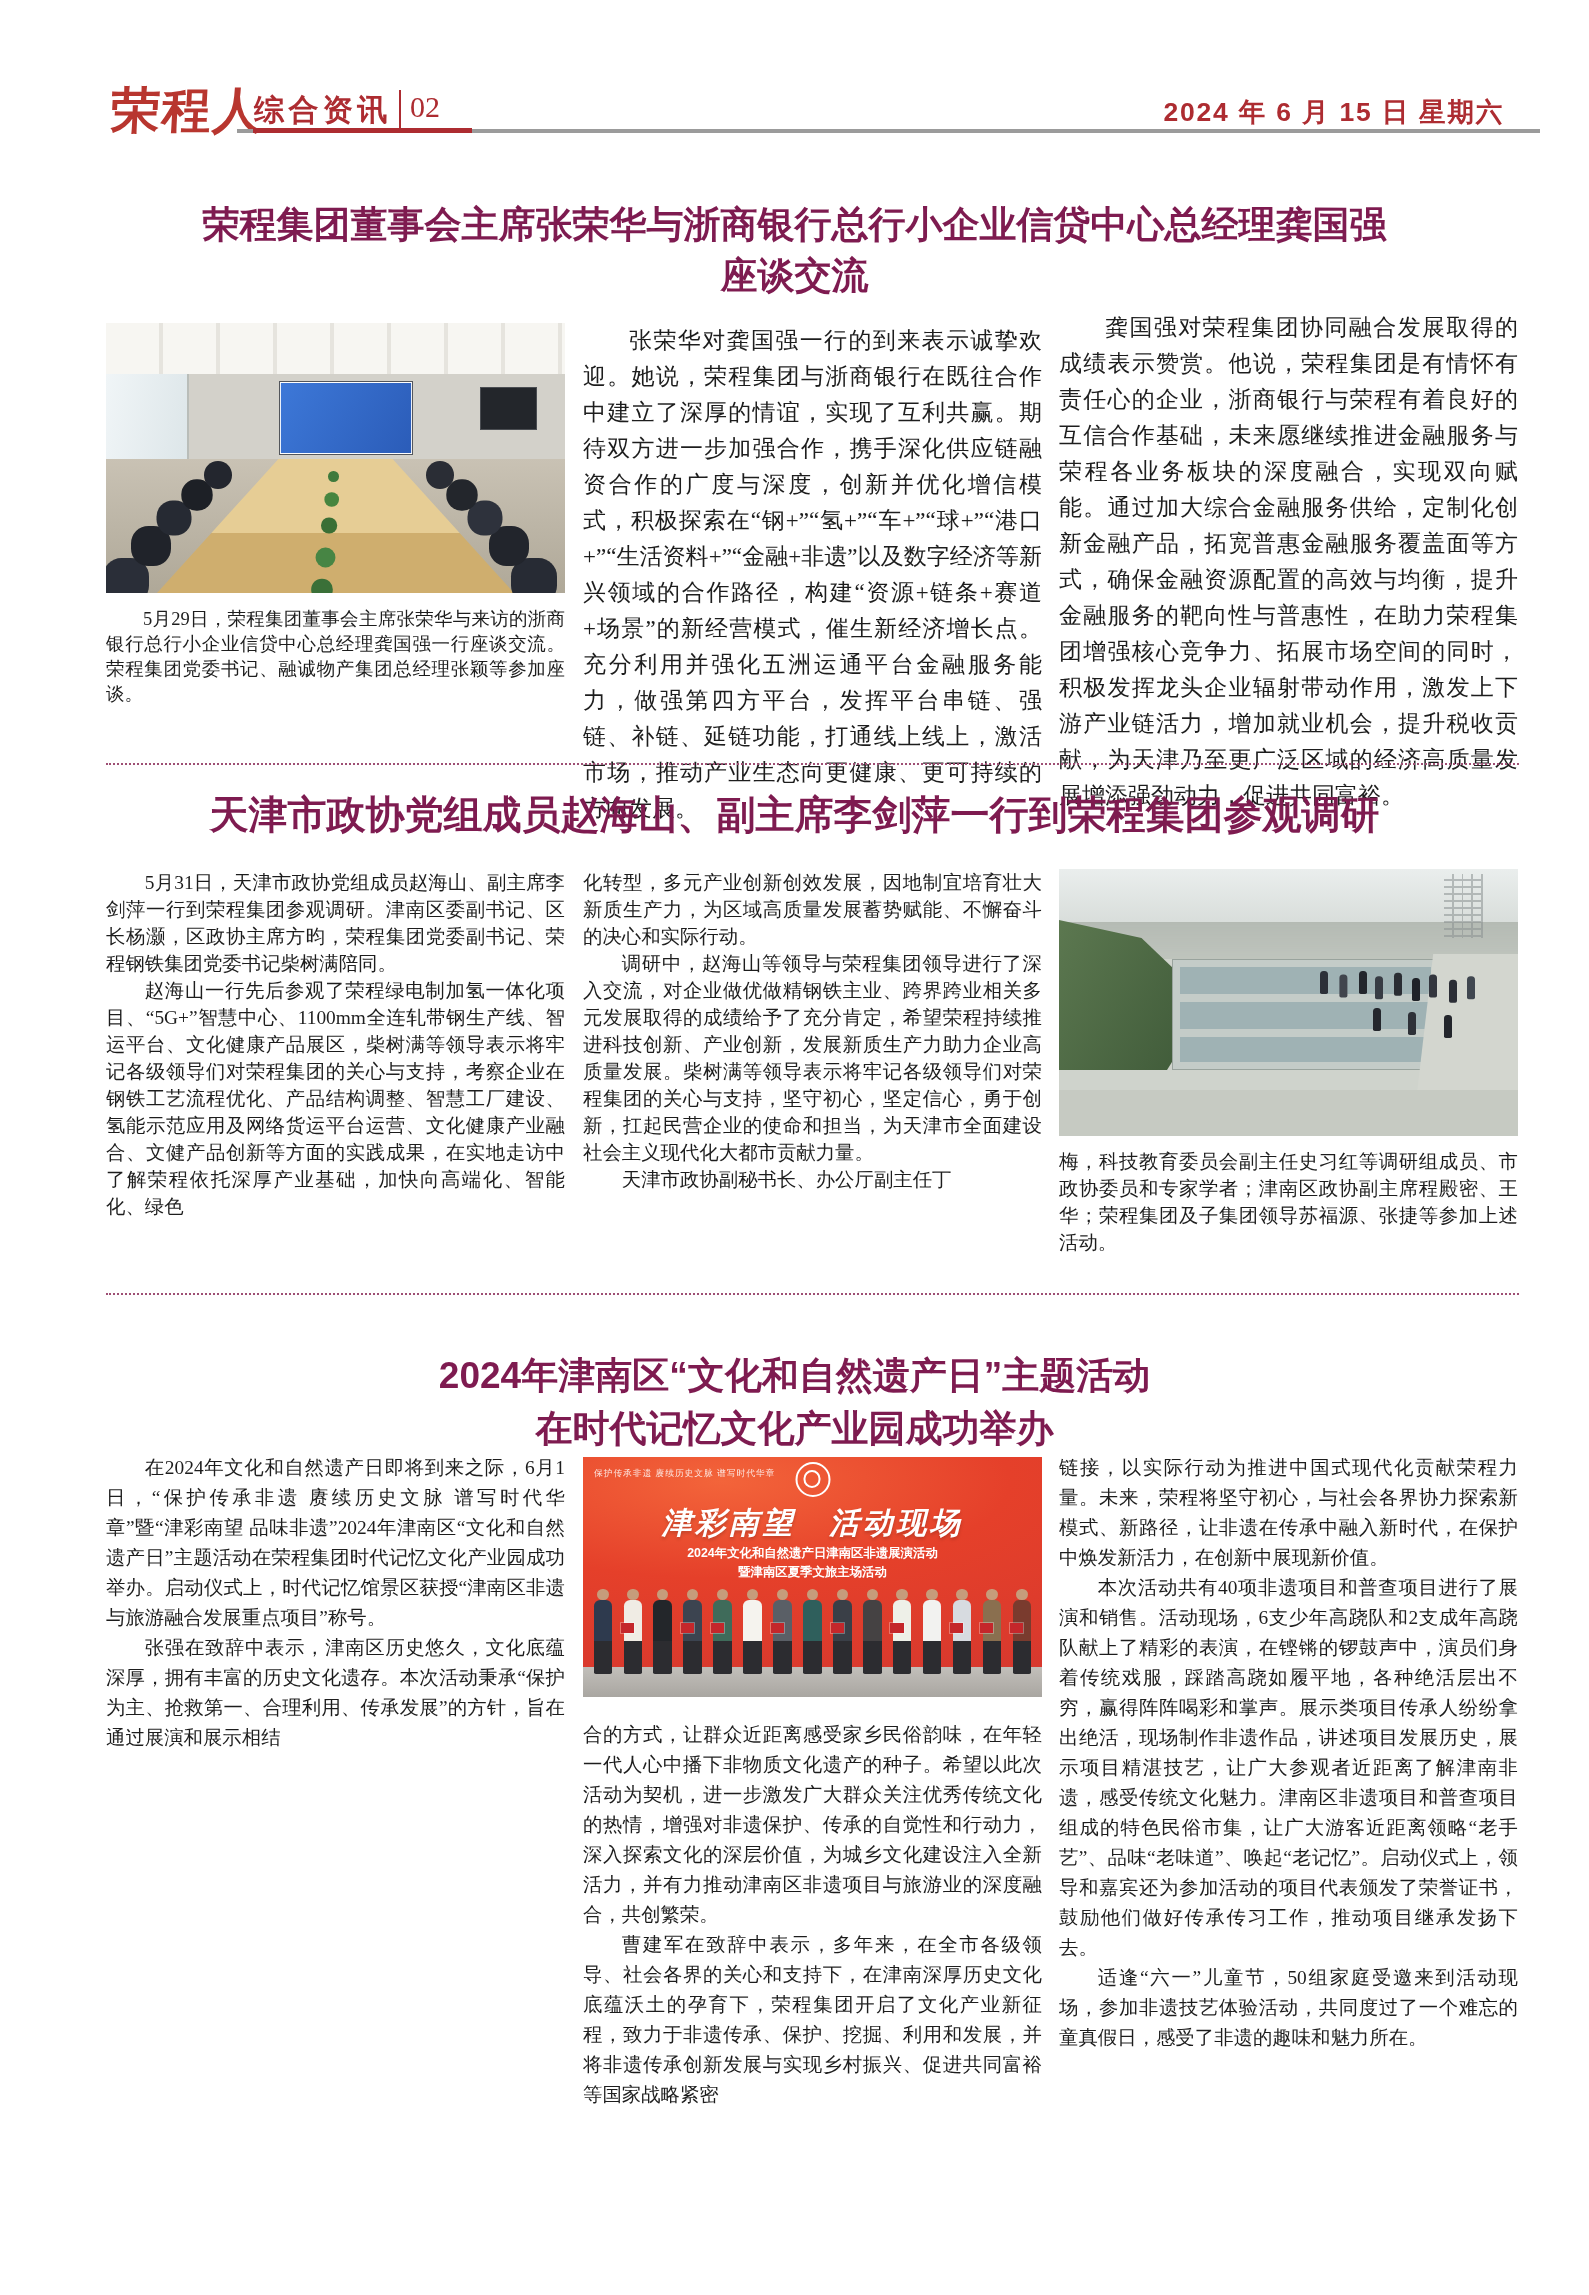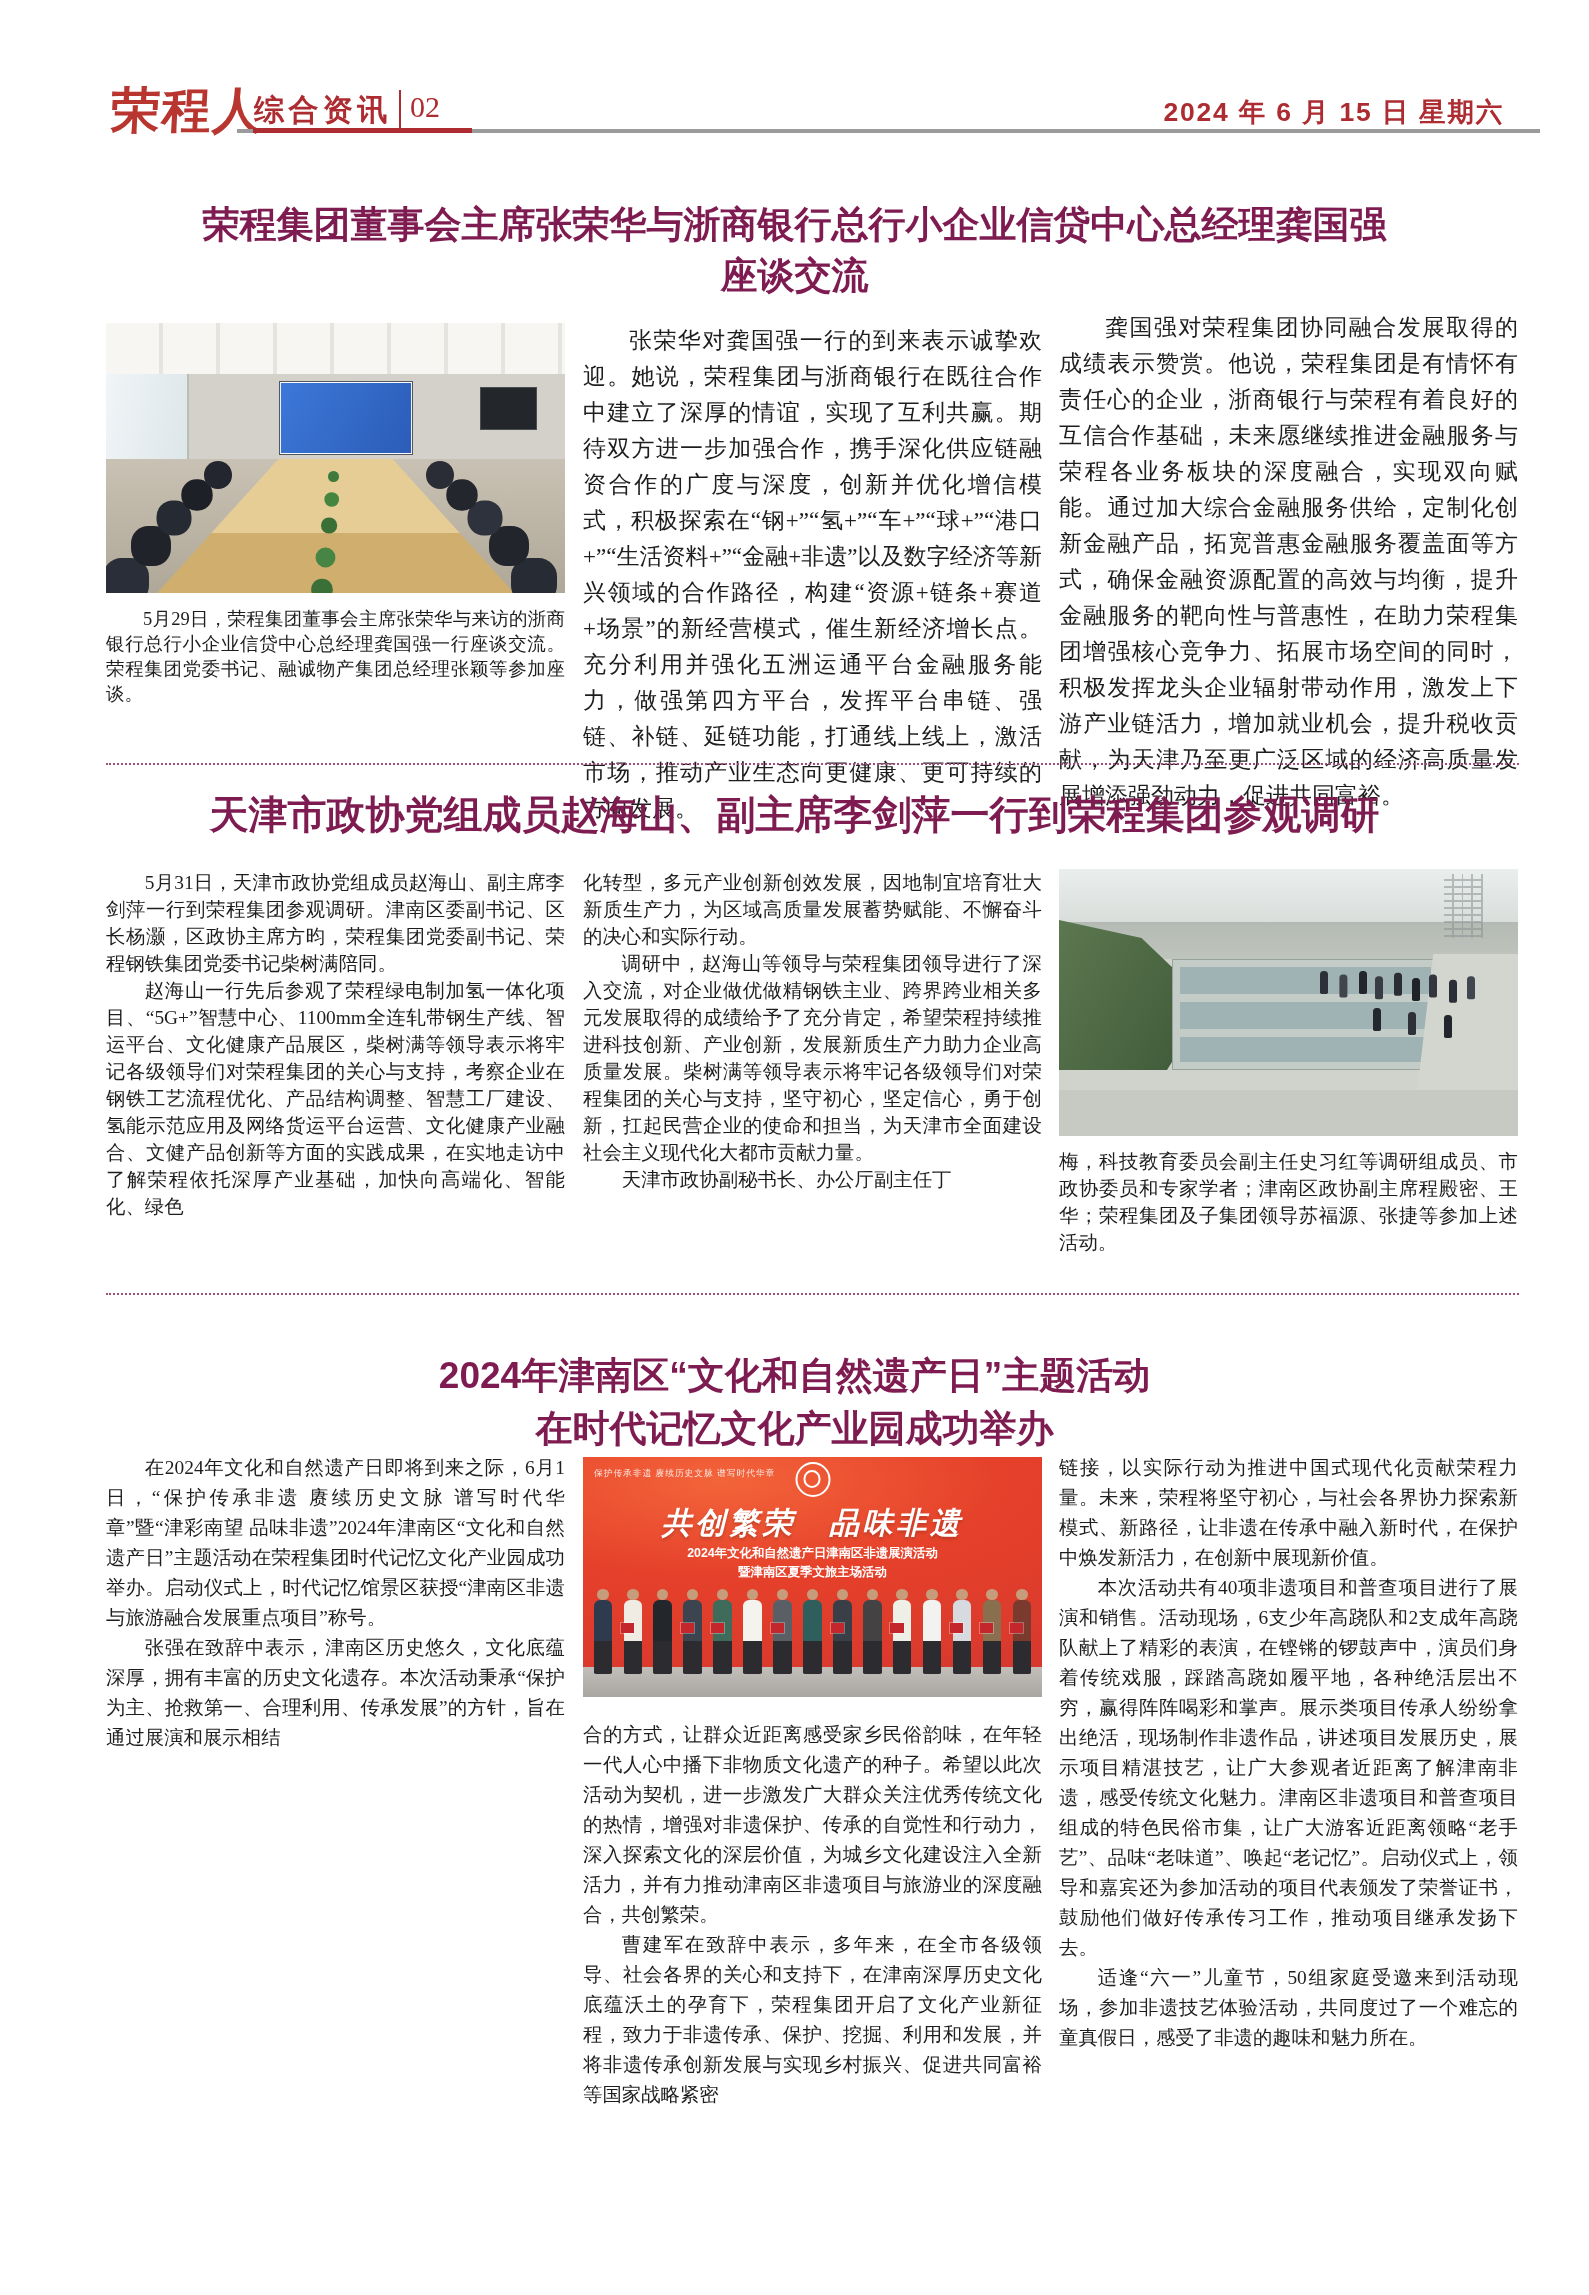--- a/index.html
+++ b/index.html
@@ -202,21 +202,21 @@
   <div class="atitle t3l2">在时代记忆文化产业园成功举办</div>
 
   <div class="col a3 a3c1">
     <p>在2024年文化和自然遗产日即将到来之际，6月1日，“保护传承非遗 赓续历史文脉 谱写时代华章”暨“津彩南望 品味非遗”2024年津南区“文化和自然遗产日”主题活动在荣程集团时代记忆文化产业园成功举办。启动仪式上，时代记忆馆景区获授“津南区非遗与旅游融合发展重点项目”称号。</p>
     <p>张强在致辞中表示，津南区历史悠久，文化底蕴深厚，拥有丰富的历史文化遗存。本次活动秉承“保护为主、抢救第一、合理利用、传承发展”的方针，旨在通过展演和展示相结</p>
   </div>
 
   <div class="photo photo3">
     <div class="p3-slogan">保护传承非遗 赓续历史文脉 谱写时代华章</div>
     <div class="p3-logo"></div>
-    <div class="p3-title">共创繁荣　品味非遗</div>
+    <div class="p3-title">津彩南望　活动现场</div>
     <div class="p3-sub1">2024年文化和自然遗产日津南区非遗展演活动</div>
     <div class="p3-sub2">暨津南区夏季文旅主场活动</div>
     <div class="p3-stage"></div>
     <div class="p3-people">
       <i class="fig" style="--c:#2e3a4e"></i>
       <i class="fig cert" style="--c:#f0ece4"></i>
       <i class="fig" style="--c:#23262a"></i>
       <i class="fig cert" style="--c:#3c4450"></i>
       <i class="fig cert" style="--c:#3f6b5a"></i>
       <i class="fig" style="--c:#f5f3ee"></i>

